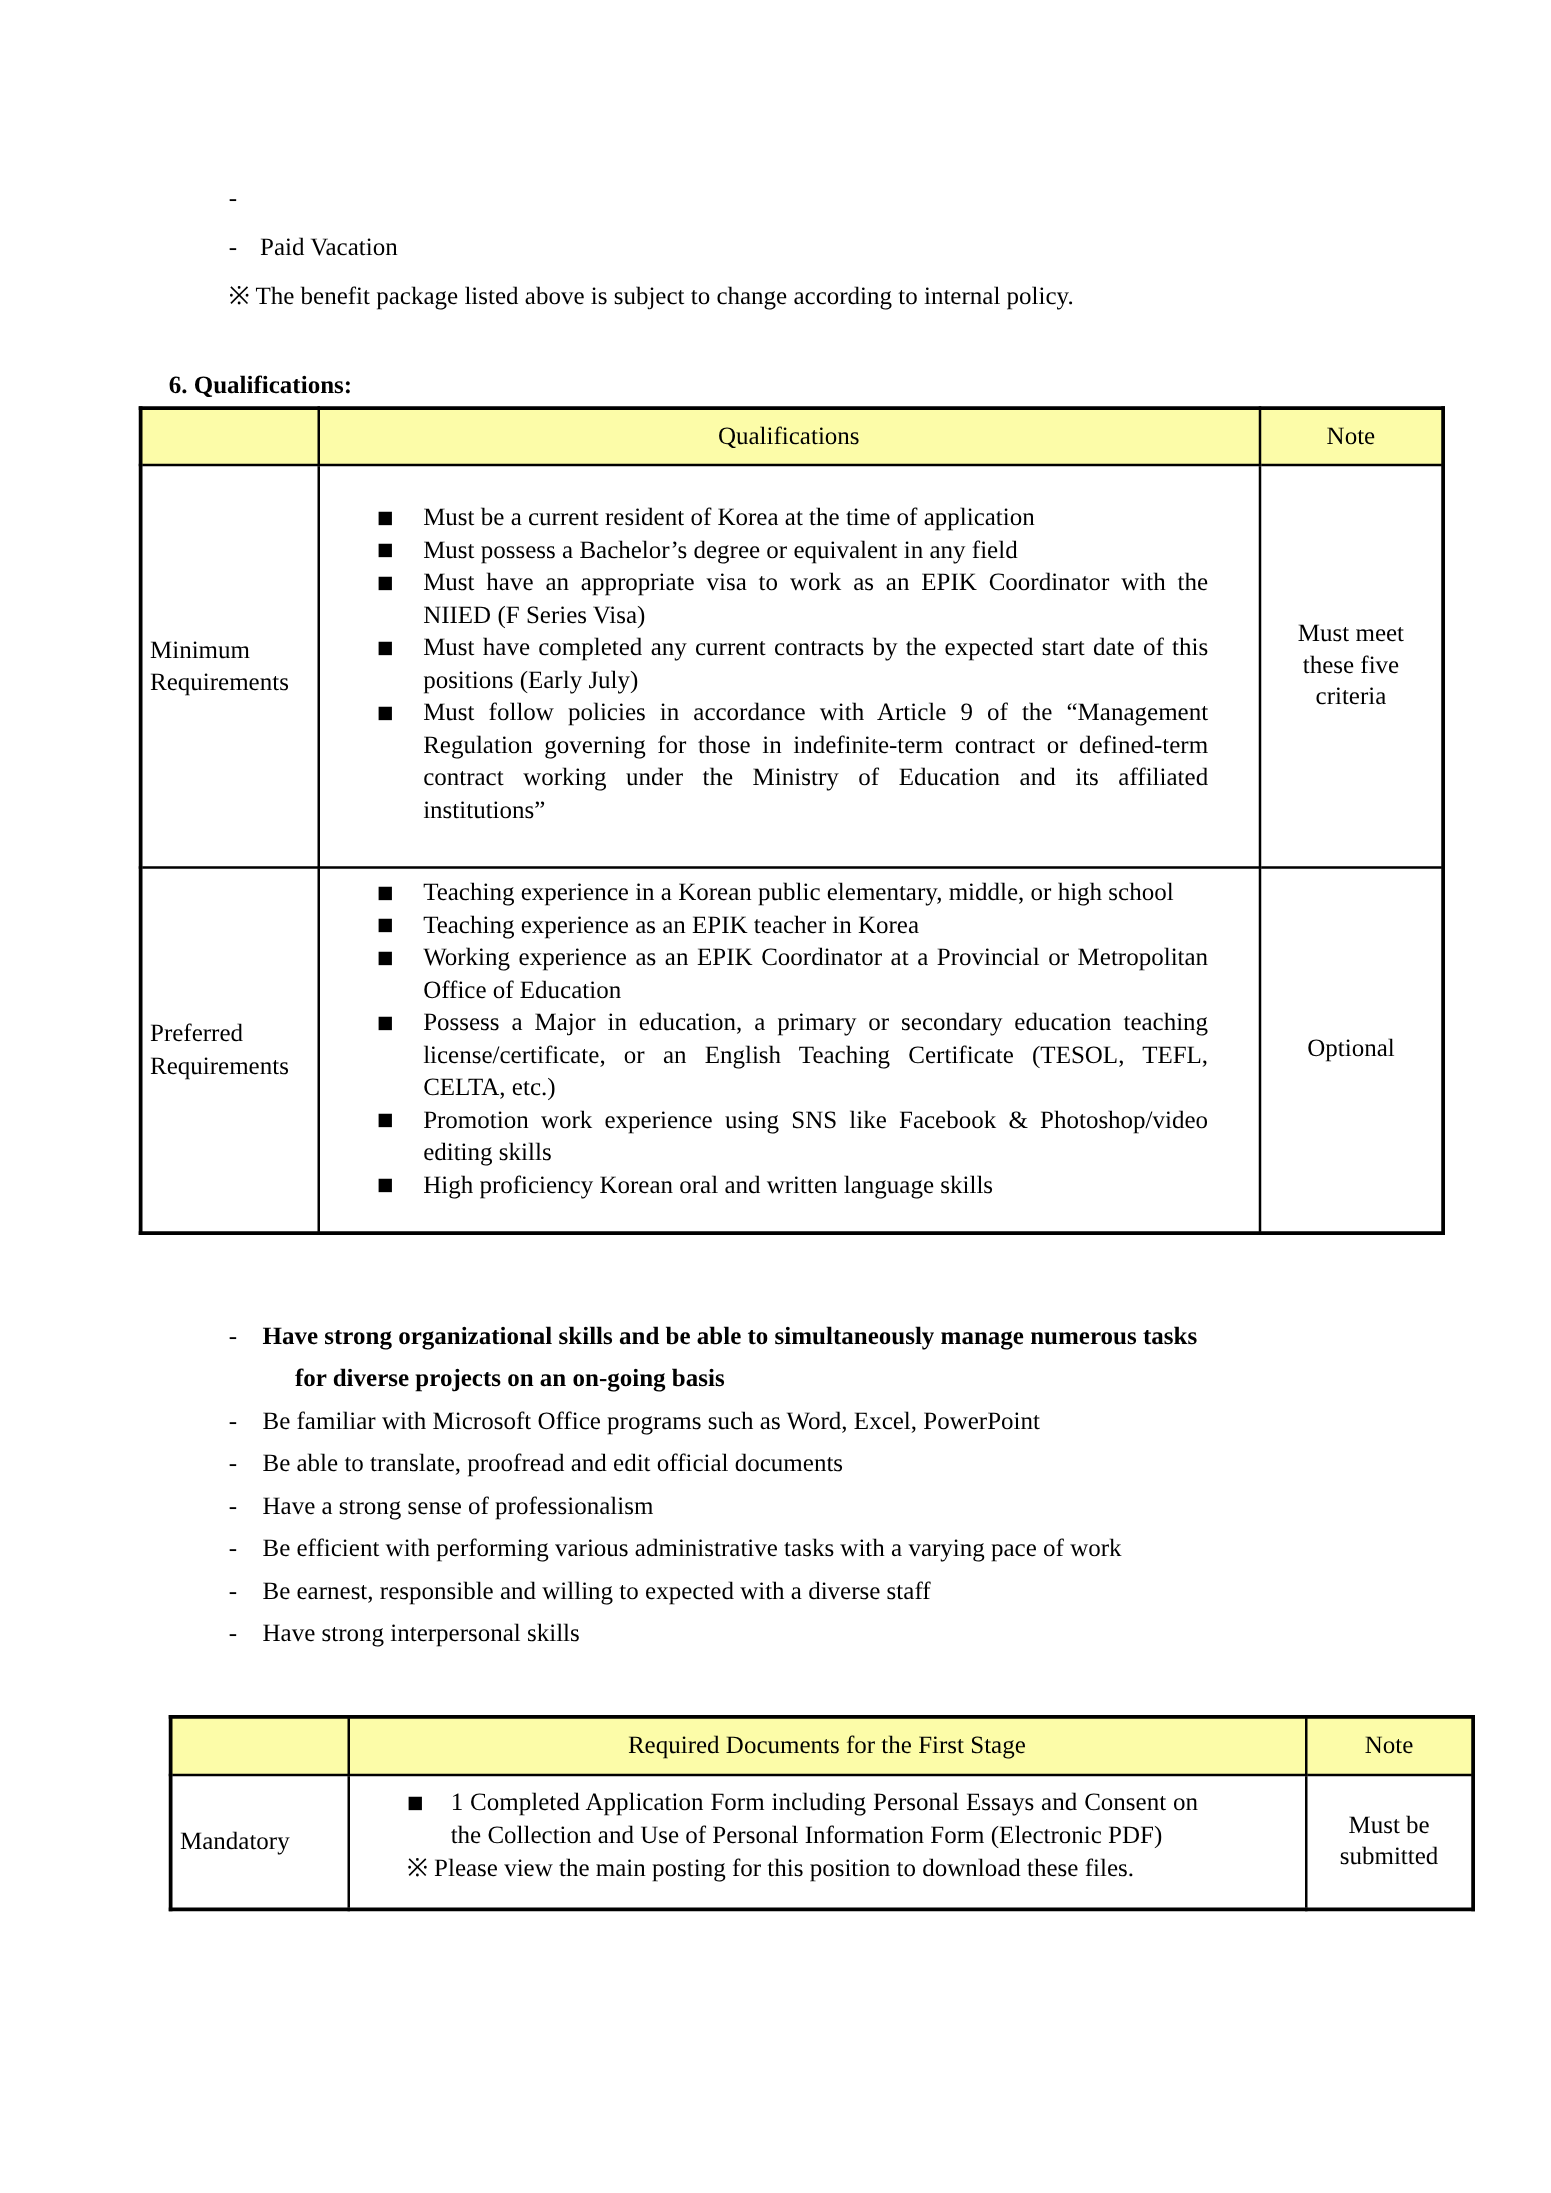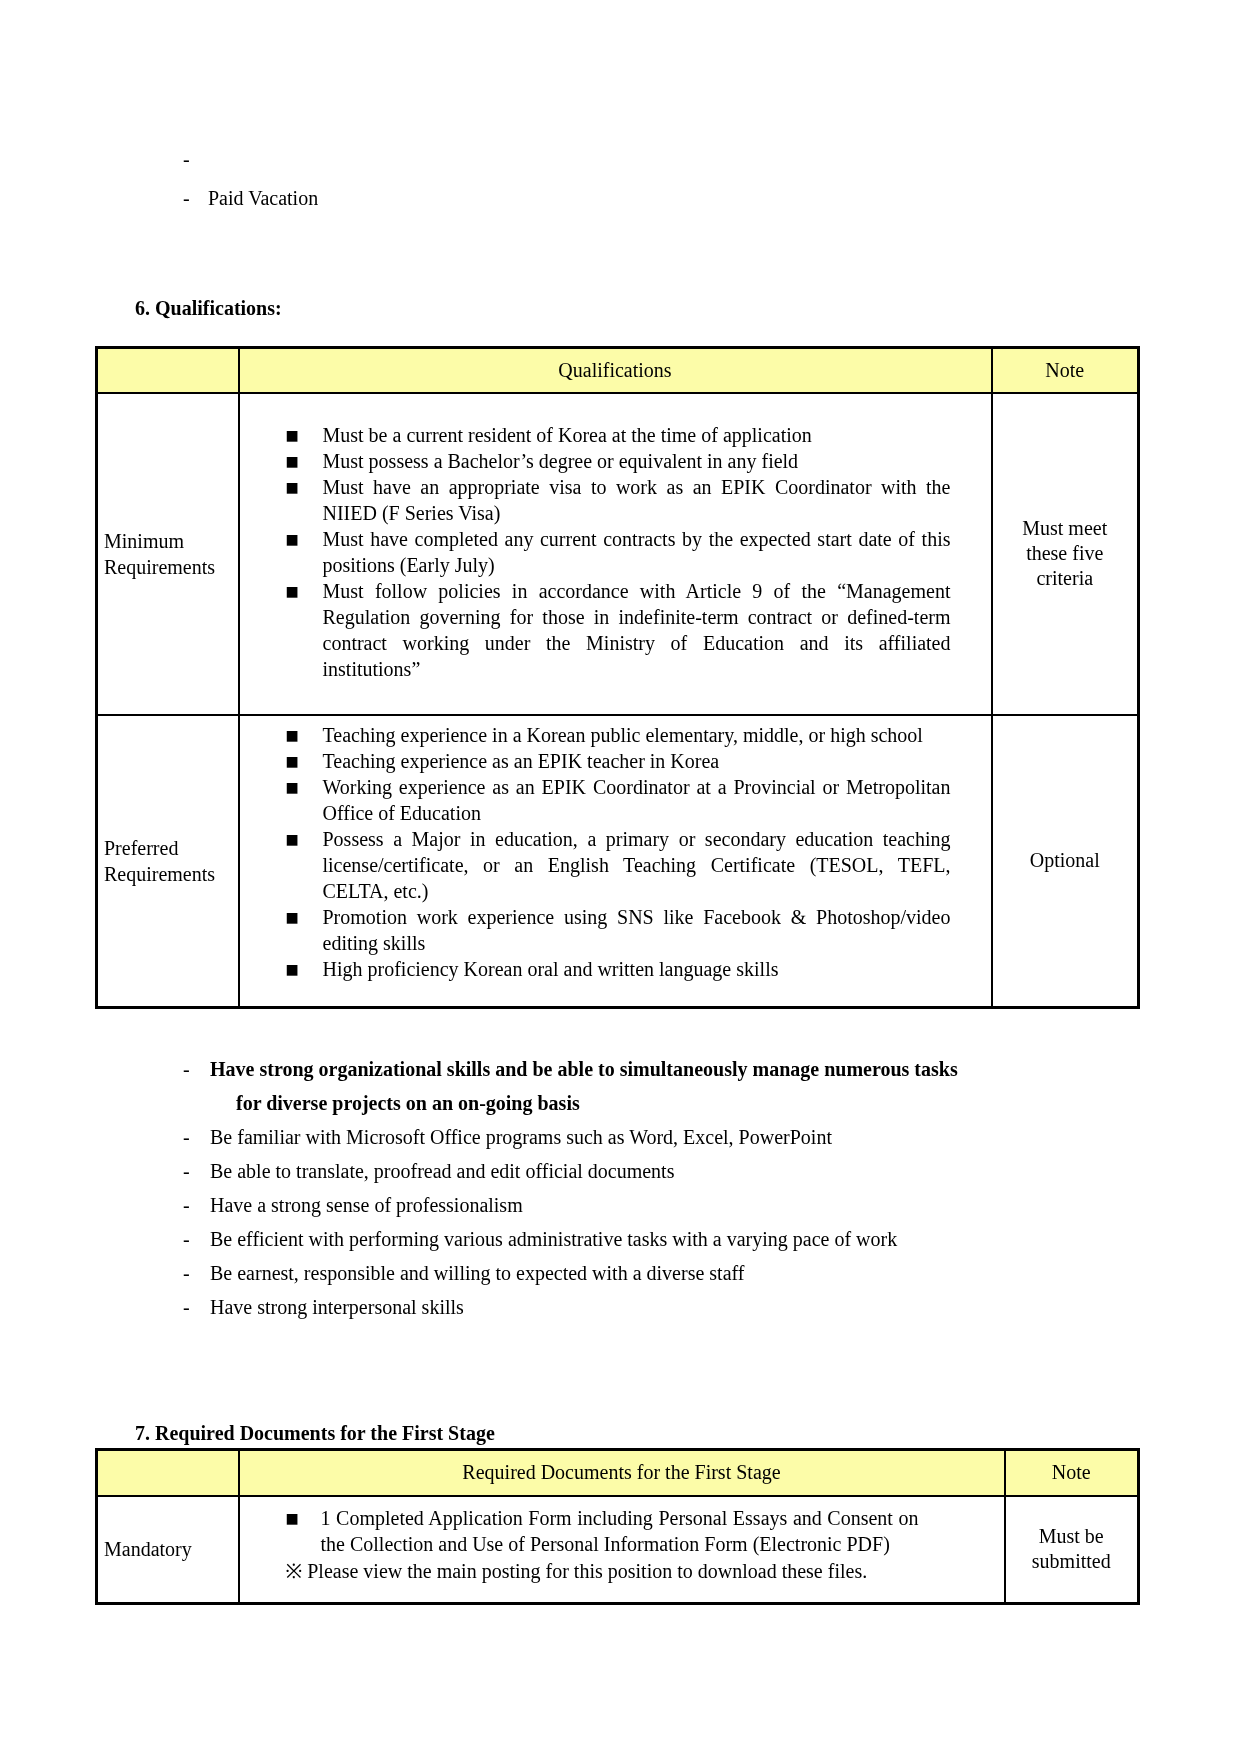--- a/index.html
+++ b/index.html
@@ -18,22 +18,22 @@
 
   
   .section-heading { position:absolute; left:135px; font-weight:700; font-size:20px; line-height:24px; }
   .sec6 { top:296px; }
   .sec7 { top:1421px; }
 
   
   .doc-table { position:absolute; left:95px; border-collapse:collapse; table-layout:fixed; background:#fff; }
   .doc-table, .doc-table td, .doc-table th { border:2px solid #000; }
   .doc-table { border-width:3px; }
-  .t1 { top:346px; width:1042px; }
-  .t2 { top:1448px; width:1042px; }
+  .t1 { top:325px; width:1042px;margin-left:16px; }
+  .t2 { top:1372px; width:1042px;margin-left:40px; }
   .head-cell { background:#FCFCA8; font-weight:400; text-align:center; vertical-align:middle; }
   .t1 .head-cell { height:45px; }
   .t2 .head-cell { height:46px; }
   .label-cell { vertical-align:middle; line-height:26px; padding:0 6px; }
   .content-cell { vertical-align:top; padding:28px 40px 0 46px; }
   .content-cell.tight { padding-top:6px; }
   .row-min  td { height:322px; }
   .row-pref td { height:293px; }
   .row-mand td { height:108px; }
   .t2 .content-cell { padding:8px 85px 0 46px; }
@@ -59,20 +59,21 @@
 <div class="page">
 
   <div class="benefits">
     <div class="dash-item">
       <span class="dash-marker">-</span>
     </div>
     <div class="dash-item">
       <span class="dash-marker">-</span>
       <span>Paid Vacation</span>
     </div>
+    <div class="benefit-note">※ The benefit package listed above is subject to change according to internal policy.</div>
   </div>
 
   <div class="section-heading sec6">6. Qualifications:</div>
 
   <table class="doc-table t1">
     <colgroup>
         <col style="width:142px">
         <col style="width:753px">
         <col style="width:147px">
       </colgroup>

